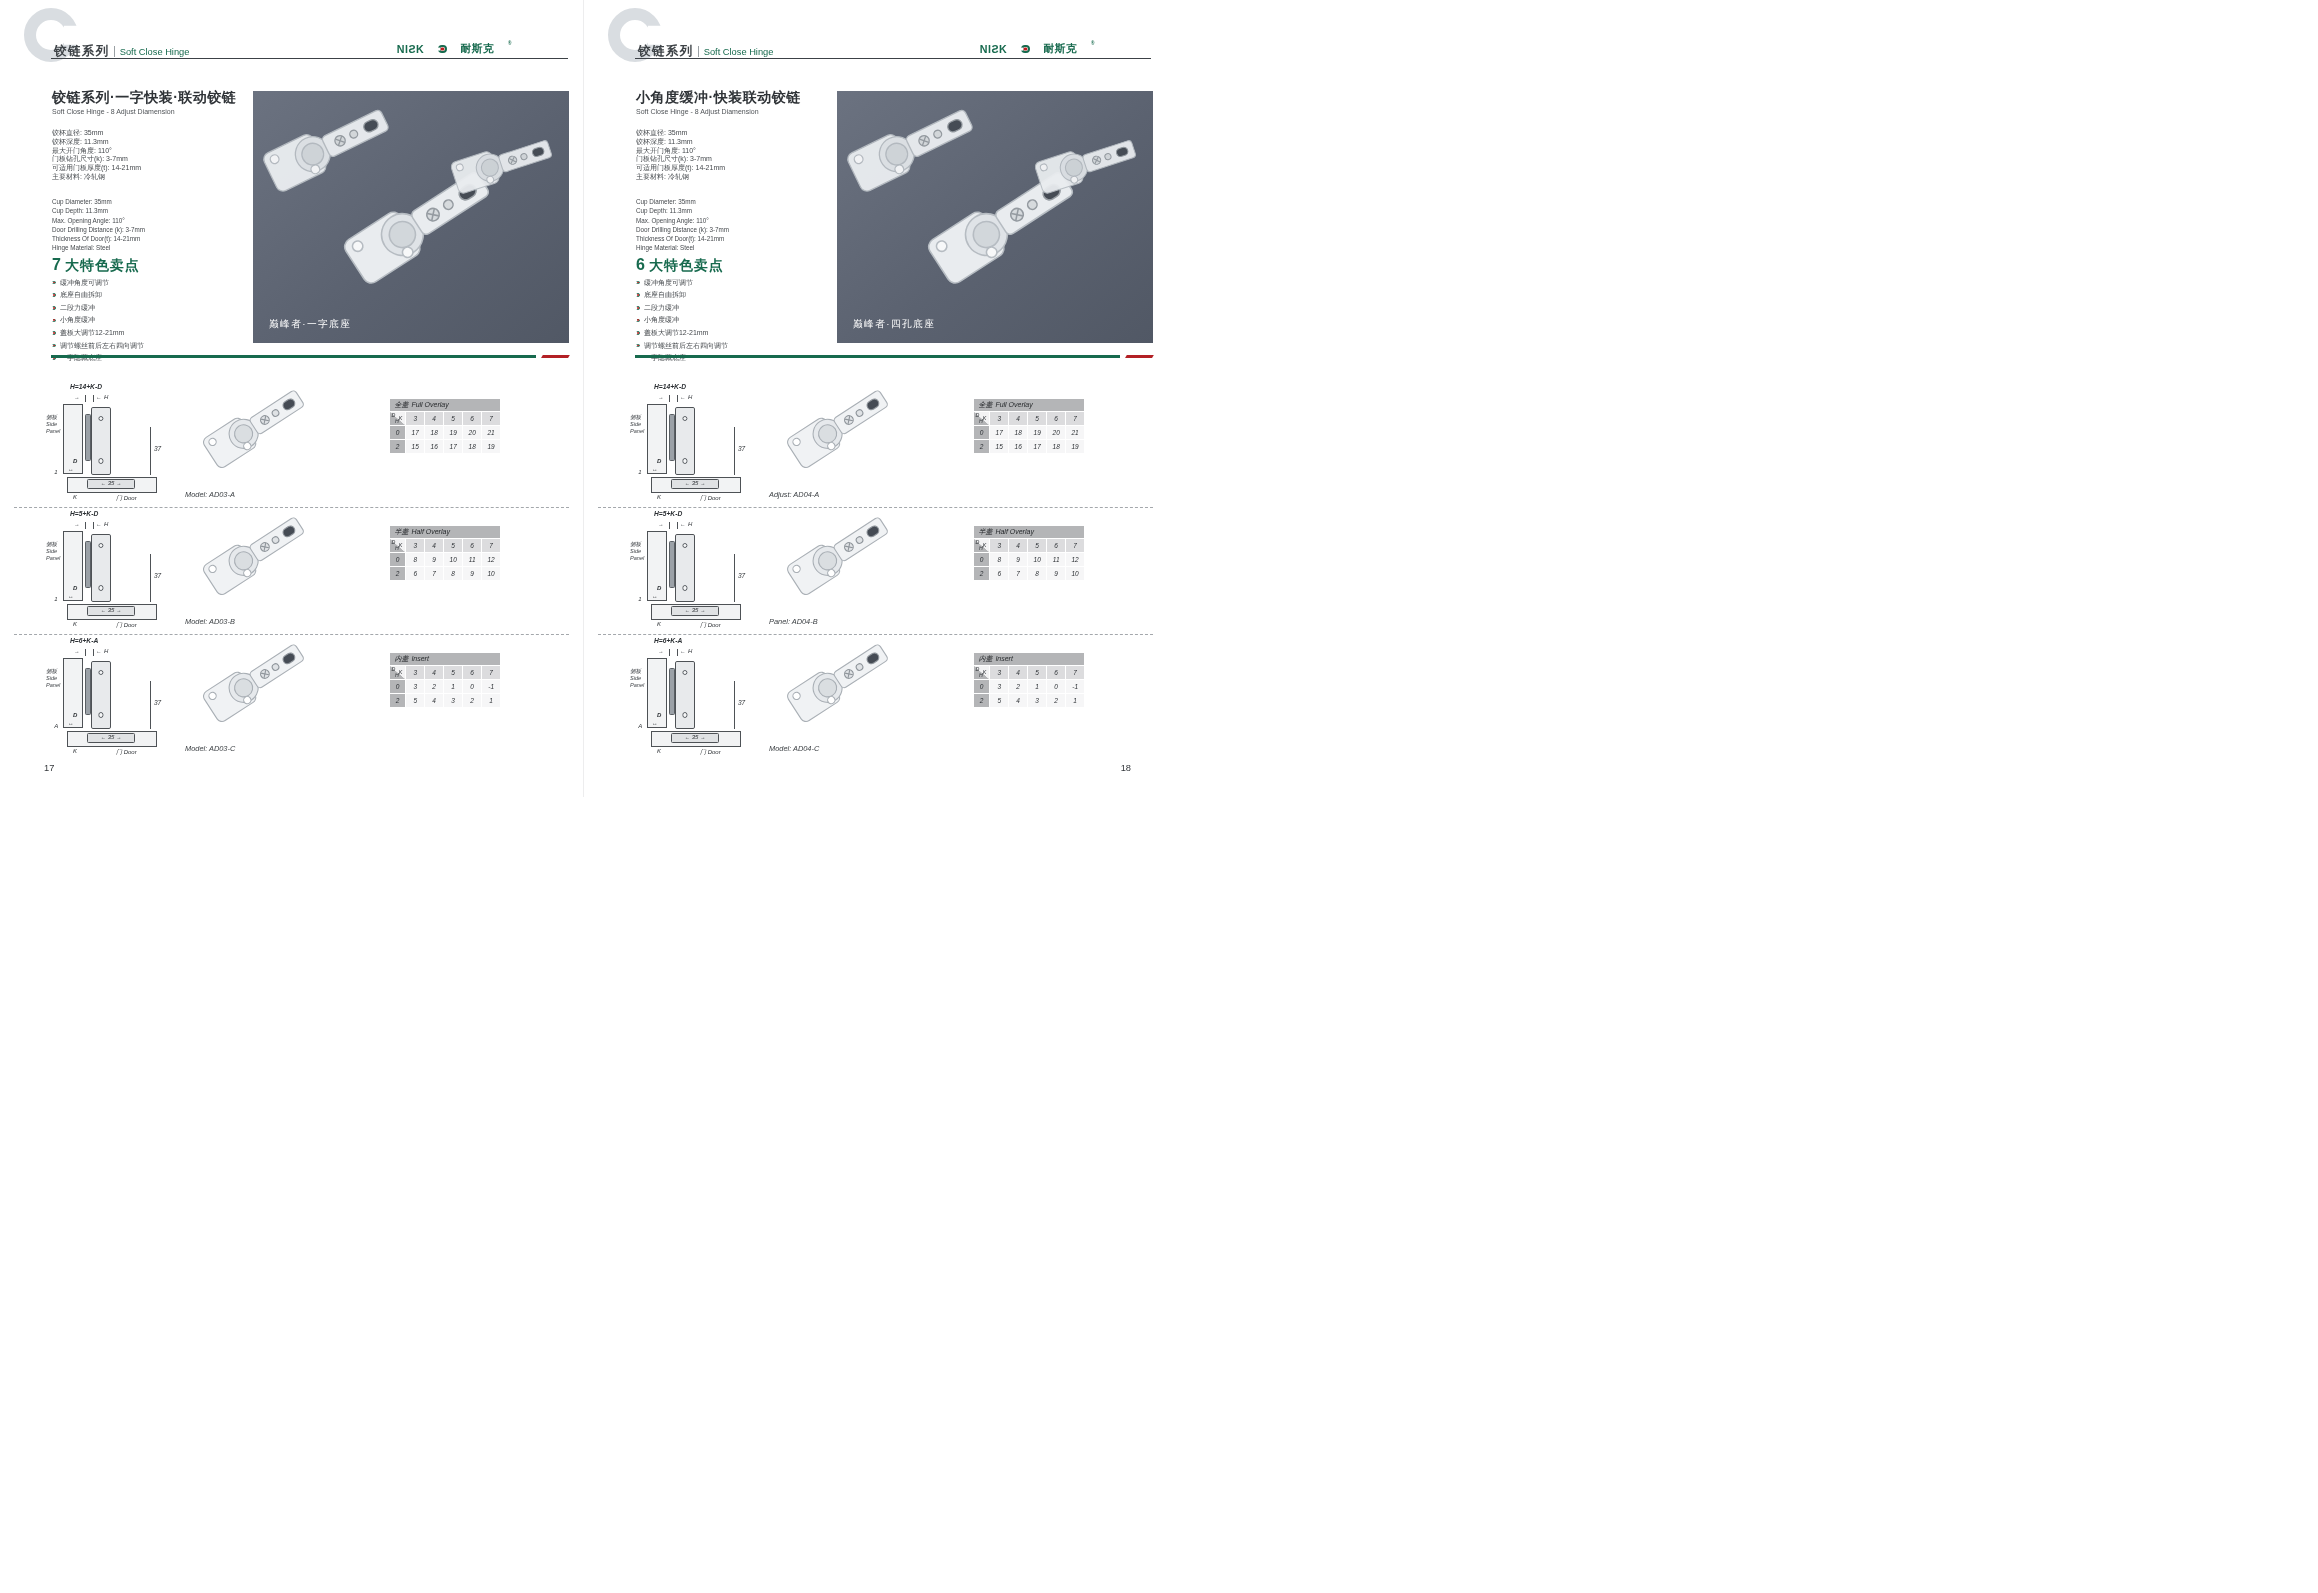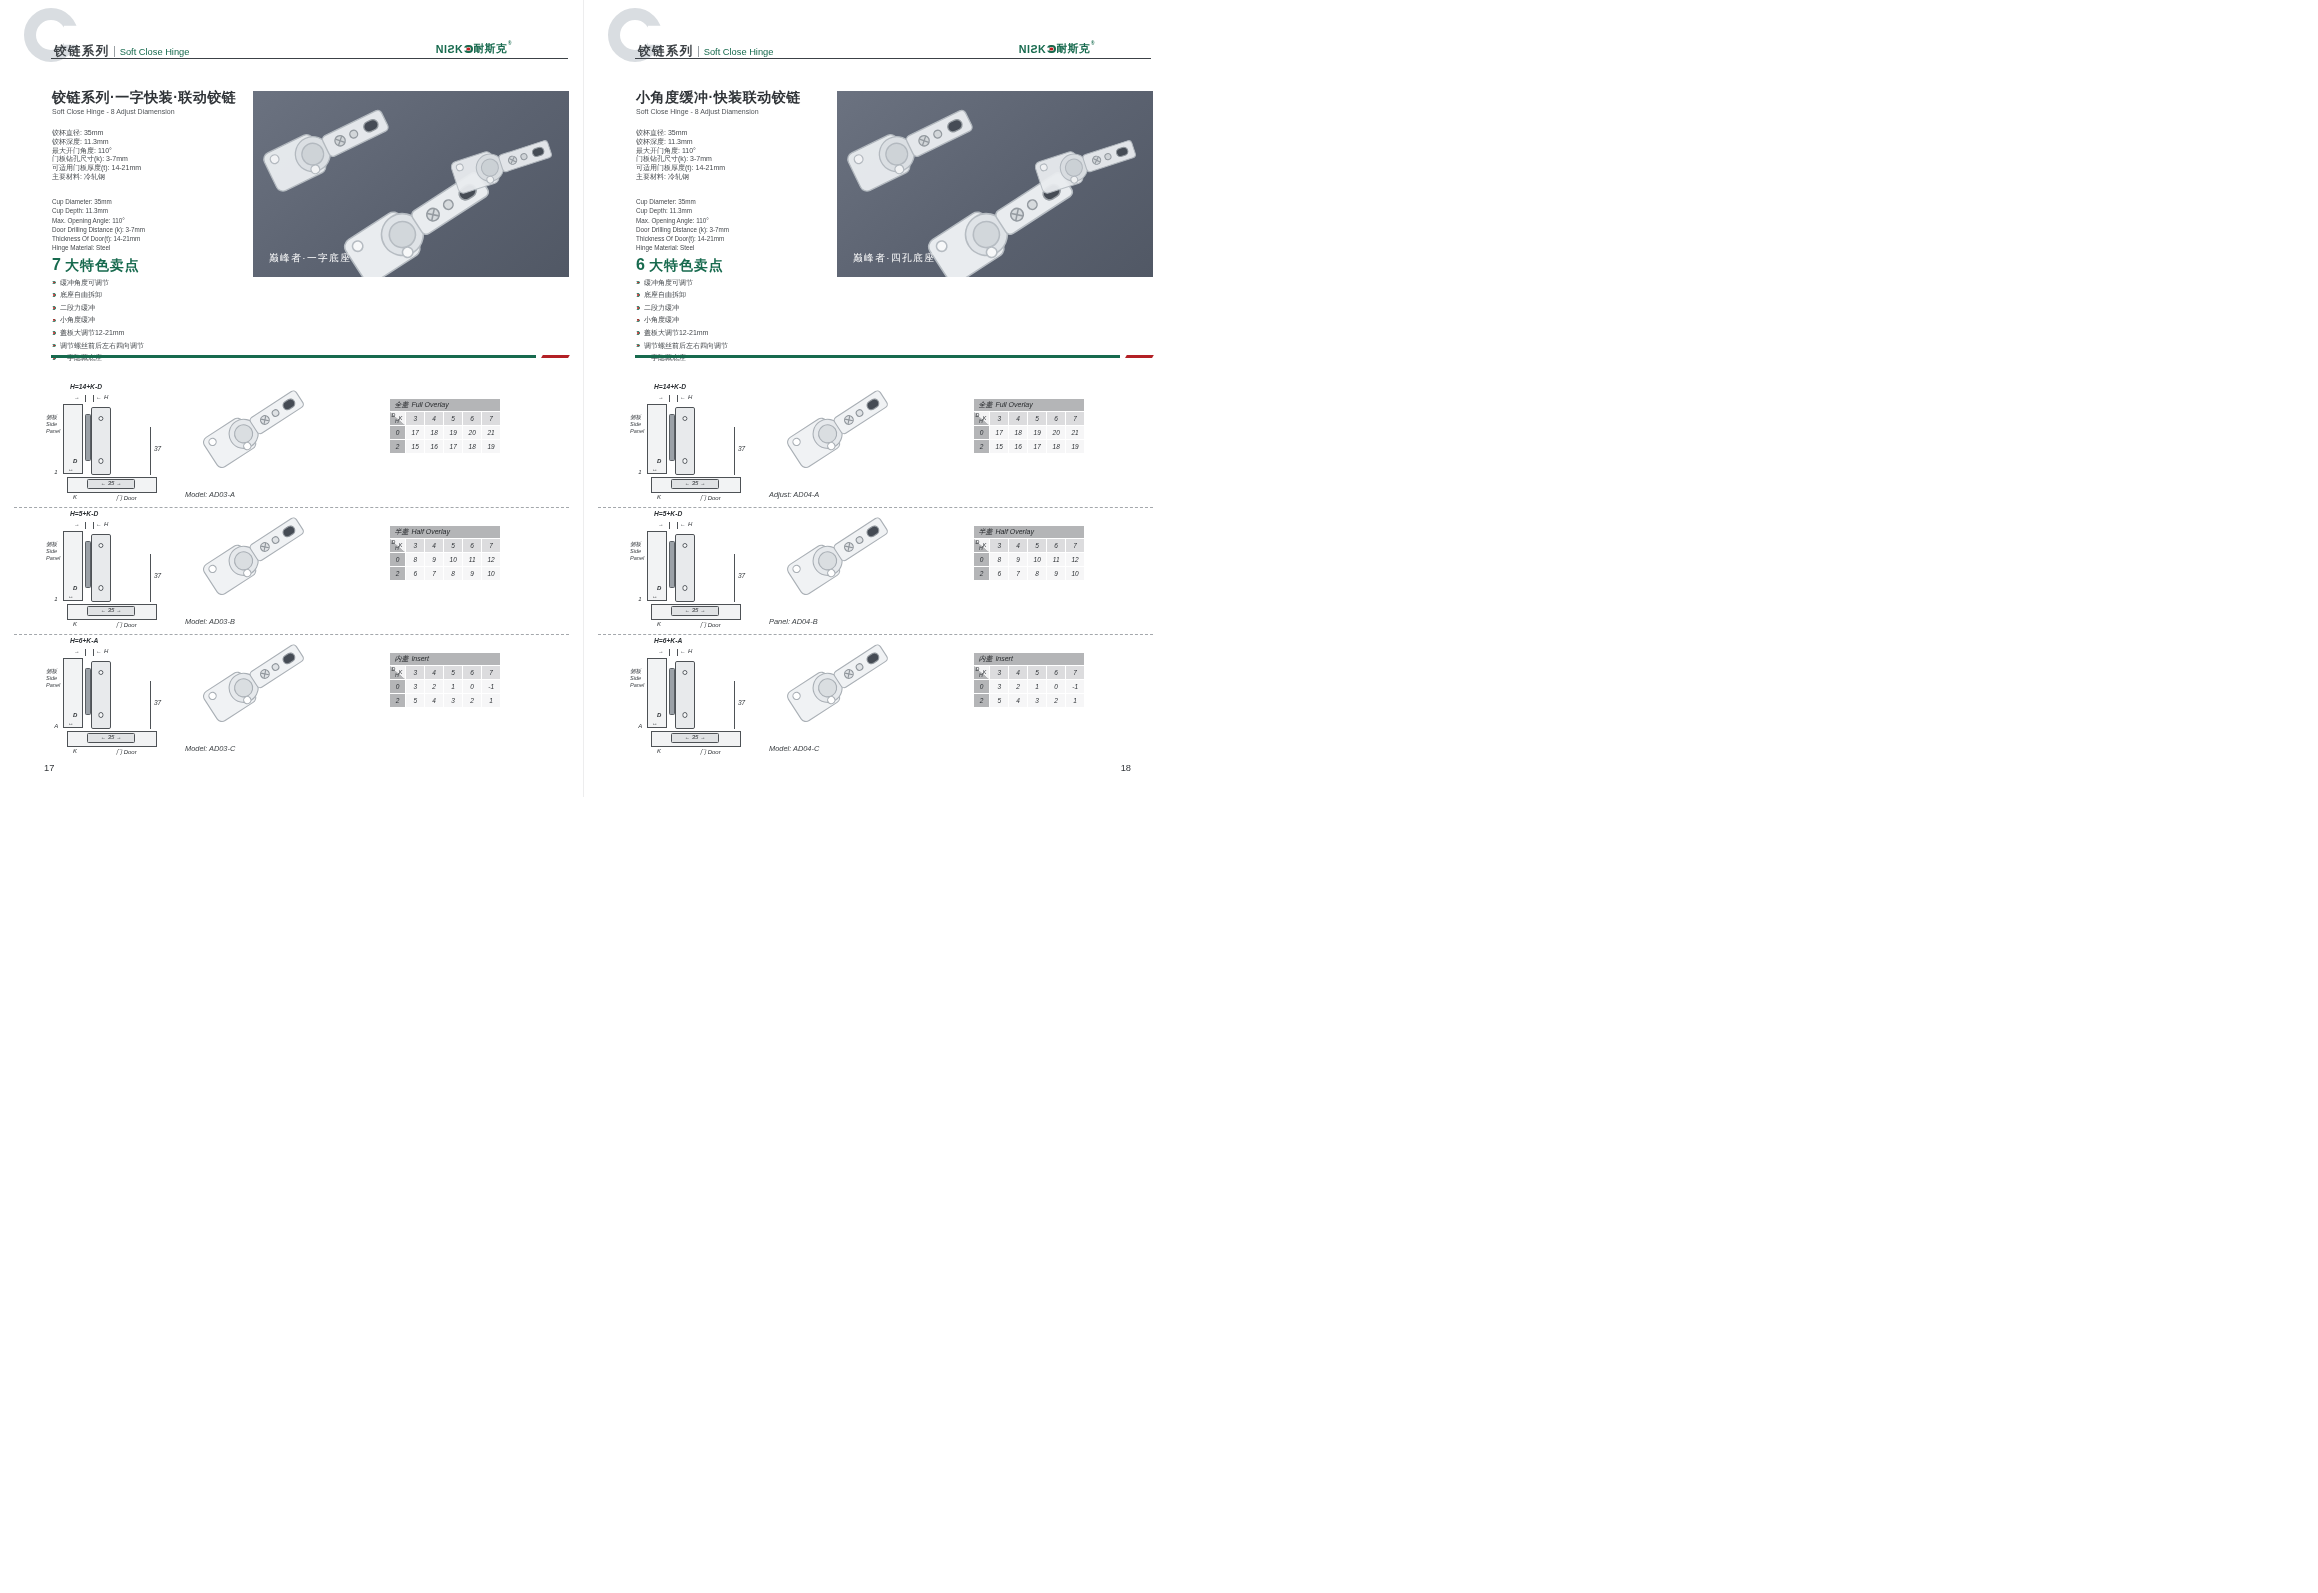--- a/index.html
+++ b/index.html
@@ -11,21 +11,21 @@
   
   .c-mark { position:absolute; left:24px; top:8.3px; width:54px; height:54px;
             border:12.5px solid #d9dde1; border-radius:50%; z-index:0; }
   .c-mark::after { content:''; position:absolute; right:-13.4px; top:50%; transform:translateY(-50%);
             width:15px; height:18.5px; background:#fff; }
   .series { position:absolute; left:32px; top:43px; display:flex; align-items:center; gap:4.6px; z-index:2;margin-left:22px; }
   .series-zh { font-size:12.5px; font-weight:bold; color:#3e4347; letter-spacing:1.4px; }
   .series-sep { width:0.9px; height:11.6px; background:#9aa0a4; }
   .series-en { font-size:9.3px; color:#176a4e; }
   .brand-logo { position:absolute; right:71px; top:42px; z-index:2; color:#176a4e; font-weight:bold;
-            font-size:10.7px; letter-spacing:0.5px; display:flex; align-items:center; gap:1px; }
+            font-size:10.7px; letter-spacing:0.5px; display:flex; align-items:center; gap:14px; }
   .logo-o { position:relative; display:inline-block; width:8.3px; height:8.3px;
             border:2.3px solid #176a4e; border-radius:50%; }
   .logo-o::before { content:''; position:absolute; left:50%; top:50%; transform:translate(-50%,-50%);
             width:3.2px; height:3.2px; border-radius:50%; background:#c01d20; }
   .logo-o::after { content:''; position:absolute; left:-2.8px; top:50%; transform:translateY(-50%);
             width:2.3px; height:2.8px; background:#fff; }
   .brand-logo sup { font-size:4.6px; align-self:flex-start; margin-top:-0.9px; }
   .header-rule { position:absolute; left:51px; right:15.3px; top:58px; height:1.4px; background:#3c4146; z-index:1; }
 
   
@@ -40,21 +40,21 @@
   .feature-item { display:flex; align-items:center; gap:4.2px; margin-top:2.6px; font-size:7px; color:#45494d; }
   .feature-item:first-of-type { margin-top:4.2px; }
   .feature-icon { position:relative; flex:none; width:3.7px; height:3.7px; border:1.4px solid #176a4e; border-radius:50%; }
   .feature-icon::before { content:''; position:absolute; left:50%; top:50%; transform:translate(-50%,-50%);
             width:1.9px; height:1.9px; border-radius:50%; background:#c01d20; }
   .feature-icon::after { content:''; position:absolute; left:-1.9px; top:50%; transform:translateY(-50%);
             width:1.4px; height:1.9px; background:#fff; }
   .feature-item[data-bullet="false"] .feature-icon { visibility:hidden; }
 
   
-  .photo { position:absolute; left:253px; top:91px; width:316px; height:186px; overflow:hidden;
+  .photo { position:absolute; left:253px; top:91px; width:316px; height:252px; overflow:hidden;
            background:linear-gradient(140deg,#6b7280 0%,#5b6270 55%,#515865 100%); }
   .photo-caption { position:absolute; left:16px; bottom:12px; color:#ffffff; font-size:9.7px; letter-spacing:1.4px; }
   .photo-hinge { position:absolute; }
   .photo-hinge svg { display:block; width:100%; height:auto; }
   .ph1 { left:8.3px;  top:18.5px;  width:139px; transform:rotate(-26deg); opacity:.97; }
   .ph2 { left:86px; top:88px; width:167px; transform:rotate(-33deg); }
   .ph3 { left:197px; top:44px;  width:109px; transform:rotate(-18deg); opacity:.95; }
 
   
   .section-divider { position:absolute; left:51px; top:355px; width:518px; height:2.8px; }

